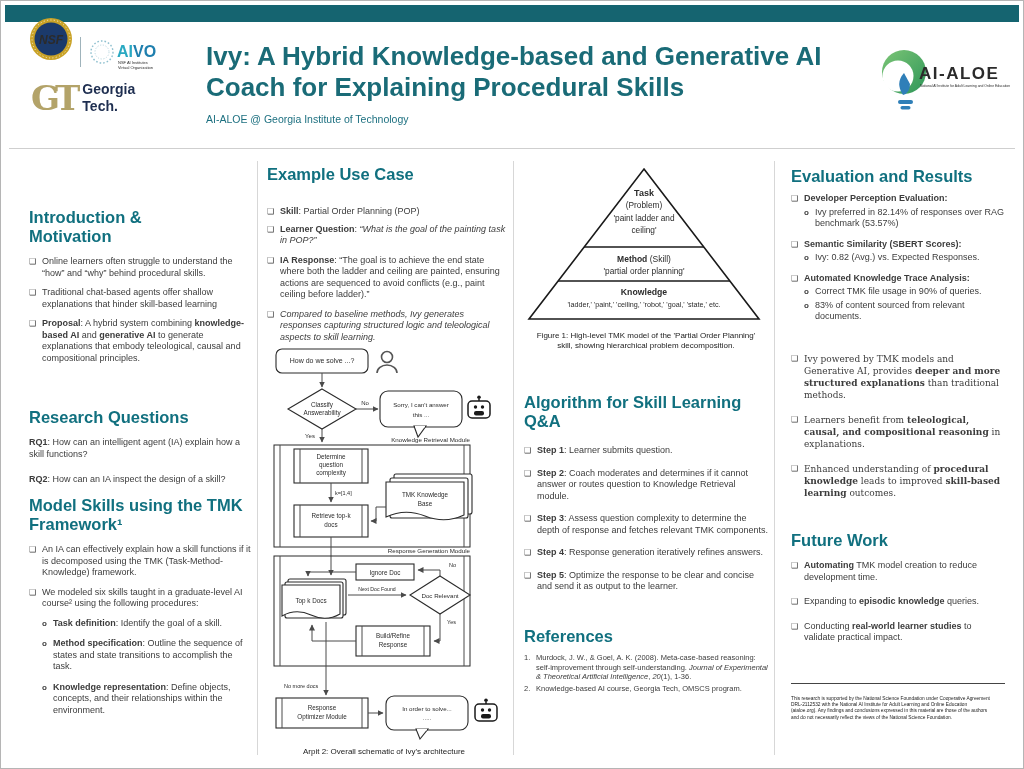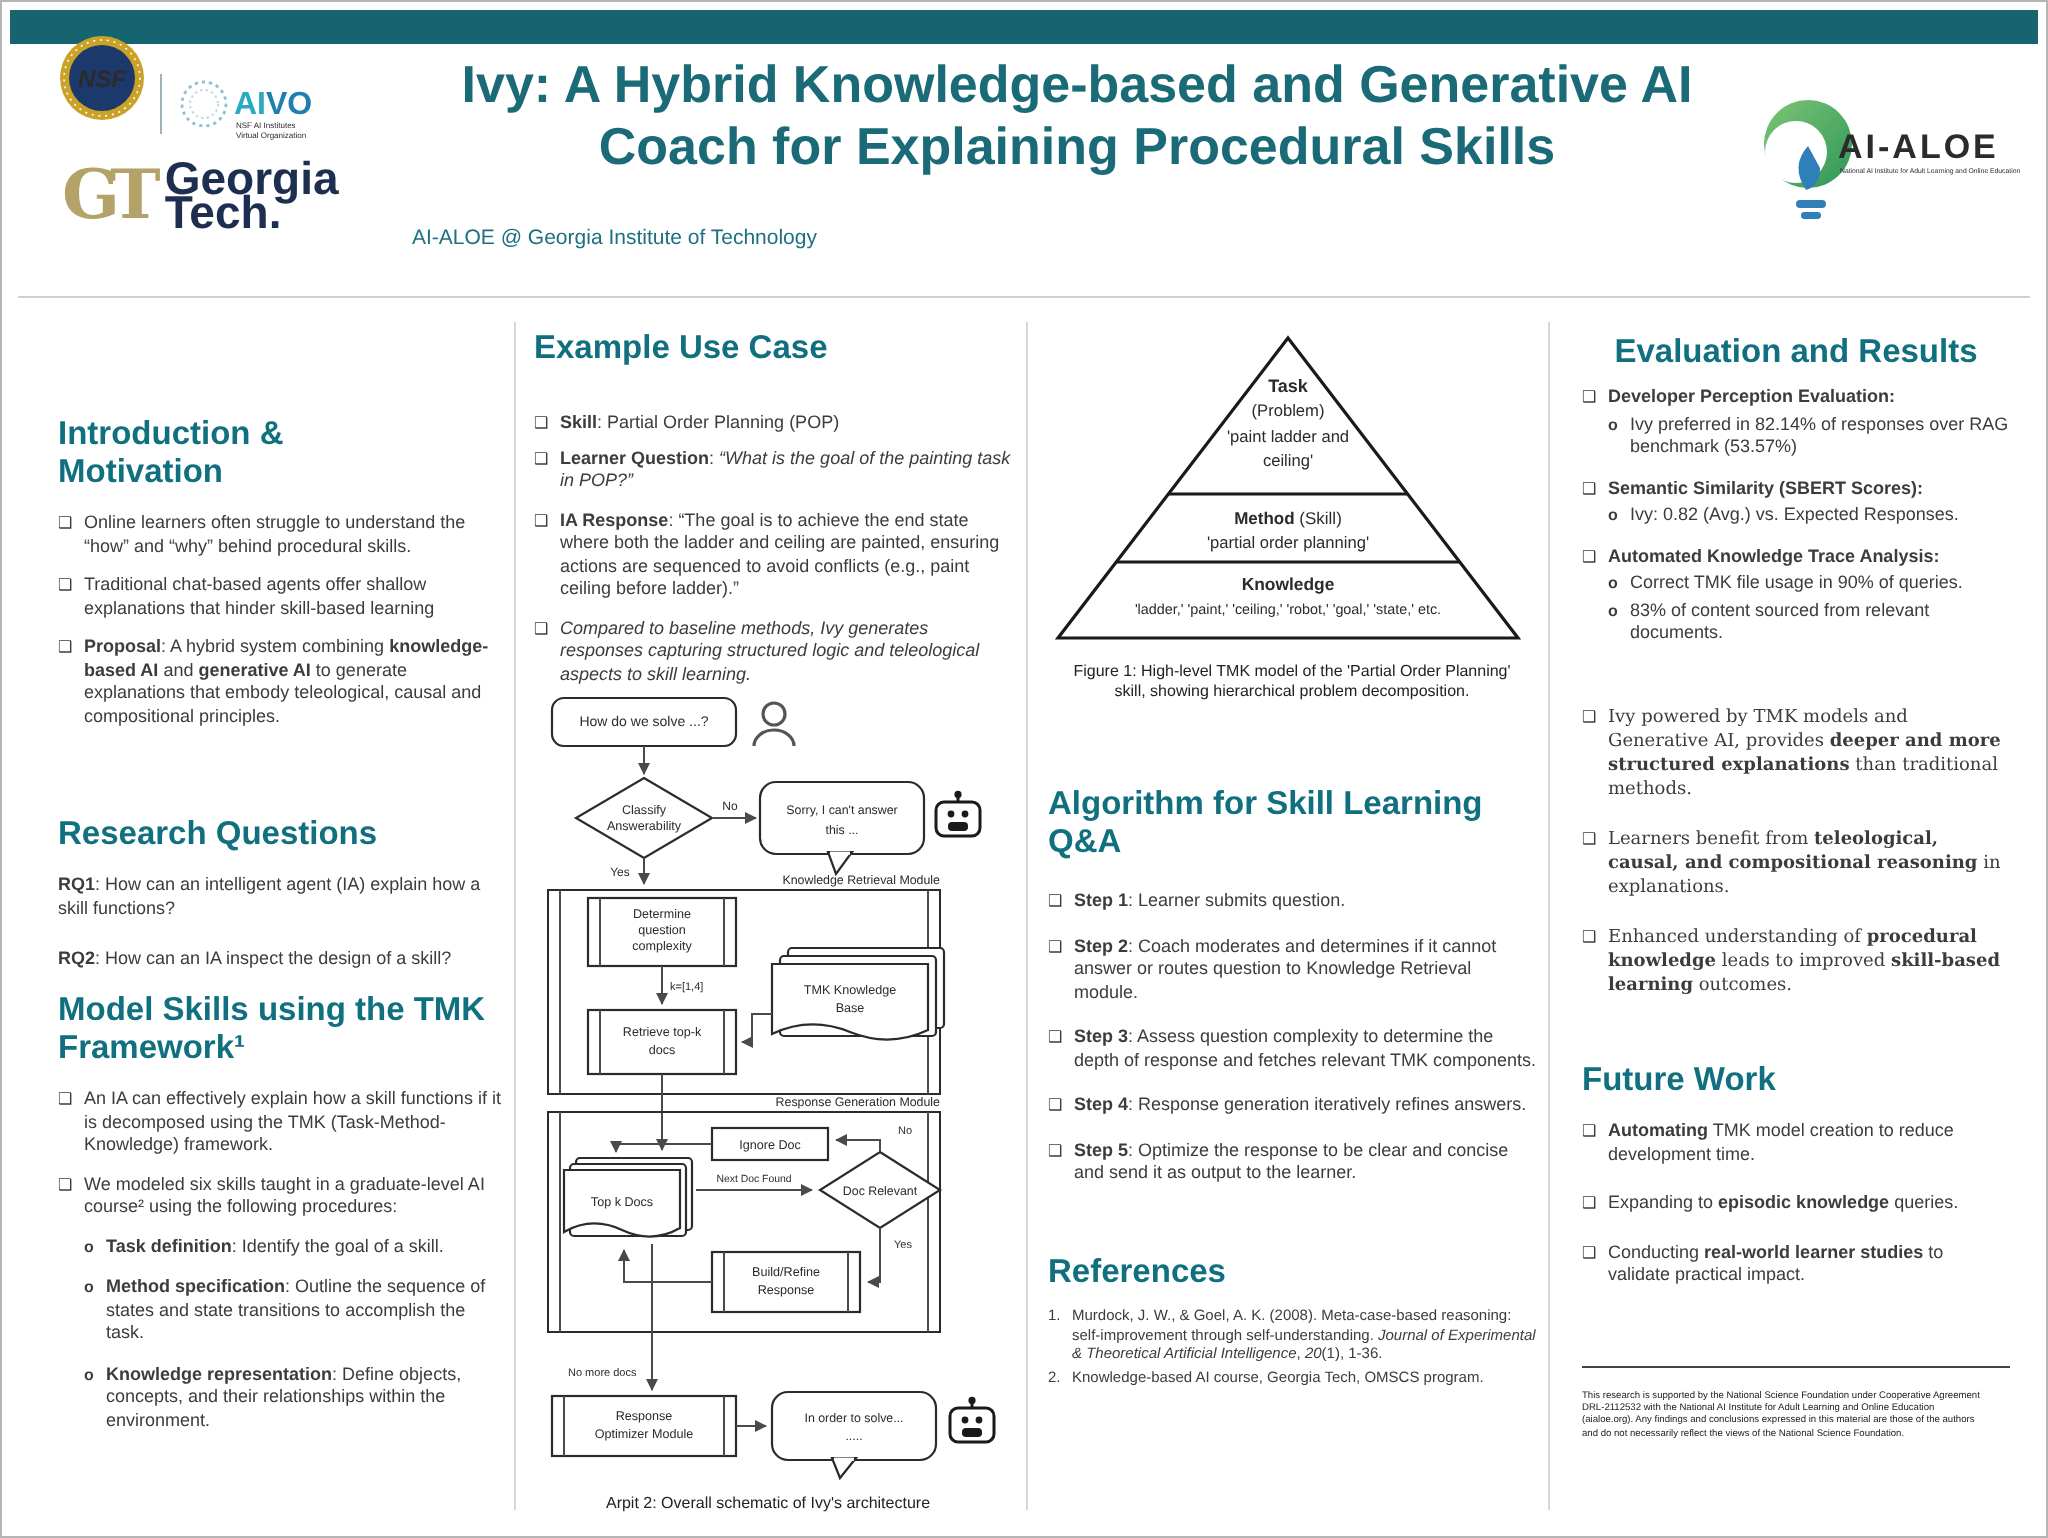--- a/index.html
+++ b/index.html
@@ -7,22 +7,22 @@
   body{font-family:"Liberation Sans",sans-serif;}
   .stage{position:relative;width:1024px;height:769px;background:#fff;border:1px solid #b5b5b5;overflow:hidden;}
   .topbar{position:absolute;top:4px;left:4px;right:4px;height:17px;background:#156470;}
   
   .hdr-rule{position:absolute;top:147px;left:8px;right:8px;border-top:1px solid #cfcfcf;}
   .nsf{position:absolute;left:28px;top:16px;}
   .logo-div{position:absolute;left:79px;top:36px;width:1px;height:30px;background:#9fb3bb;}
   .aivo{position:absolute;left:88px;top:36px;}
   .gt{position:absolute;left:30px;top:80px;display:flex;align-items:center;gap:7px;}
   .gt-mark{font-family:"DejaVu Serif",serif;font-weight:bold;font-size:34px;color:#b3a369;letter-spacing:-5px;line-height:34px;}
-  .gt-name{font-weight:bold;font-size:23px;line-height:17px;color:#1e2e50;}
-  .title{position:absolute;left:205px;top:26px;width:665px;font-weight:bold;font-size:26px;line-height:31px;color:#1a6b77;white-space:pre-line;text-align:center;}
+  .gt-name{font-weight:bold;font-size:14px;line-height:17px;color:#1e2e50;}
+  .title{position:absolute;left:205px;top:40px;width:665px;font-weight:bold;font-size:26px;line-height:31px;color:#1a6b77;white-space:pre-line;}
   .authors{position:absolute;left:205px;top:96px;width:680px;font-size:10.5px;color:#1d7080;}
   .affil{position:absolute;left:205px;top:112px;width:680px;font-size:10.5px;color:#1d7080;}
   .aialoe{position:absolute;left:873px;top:46px;}
   
   .col{position:absolute;top:158px;height:600px;}
   .col1{left:28px;width:224px;margin-top:41px;}
   .col2{left:266px;width:240px;}
   .col3{left:521px;width:250px;}
   .col4{left:790px;width:214px;}
   .vsep{position:absolute;top:160px;height:594px;width:1px;background:#d7d7d7;}
@@ -356,21 +356,21 @@
         </div>
       <div class="ref">
           <span class="n">2.</span>
           <span><span>Knowledge-based AI course, Georgia Tech, OMSCS program.</span></span>
         </div>
     </div>
   </div>
 
   <div class="col col4">
     <div class="abs" style="top:8px;left:0;width:214px;">
-      <h2 class="sec" style="margin-bottom:7px;text-align:center;">Evaluation and Results</h2>
+      <h2 class="sec" style="margin-bottom:7px;">Evaluation and Results</h2>
       <div class="bi" style="margin-bottom:2px;">
           <span class="mk">❑</span>
           <span class="grp-head">Developer Perception Evaluation:</span>
         </div>
       <div class="bi sub">
           <span class="mk">o</span>
           <span>Ivy preferred in 82.14% of responses over RAG benchmark (53.57%)</span>
         </div>
       <div class="bi" style="margin-bottom:2px;margin-top:6px;">
           <span class="mk">❑</span>

